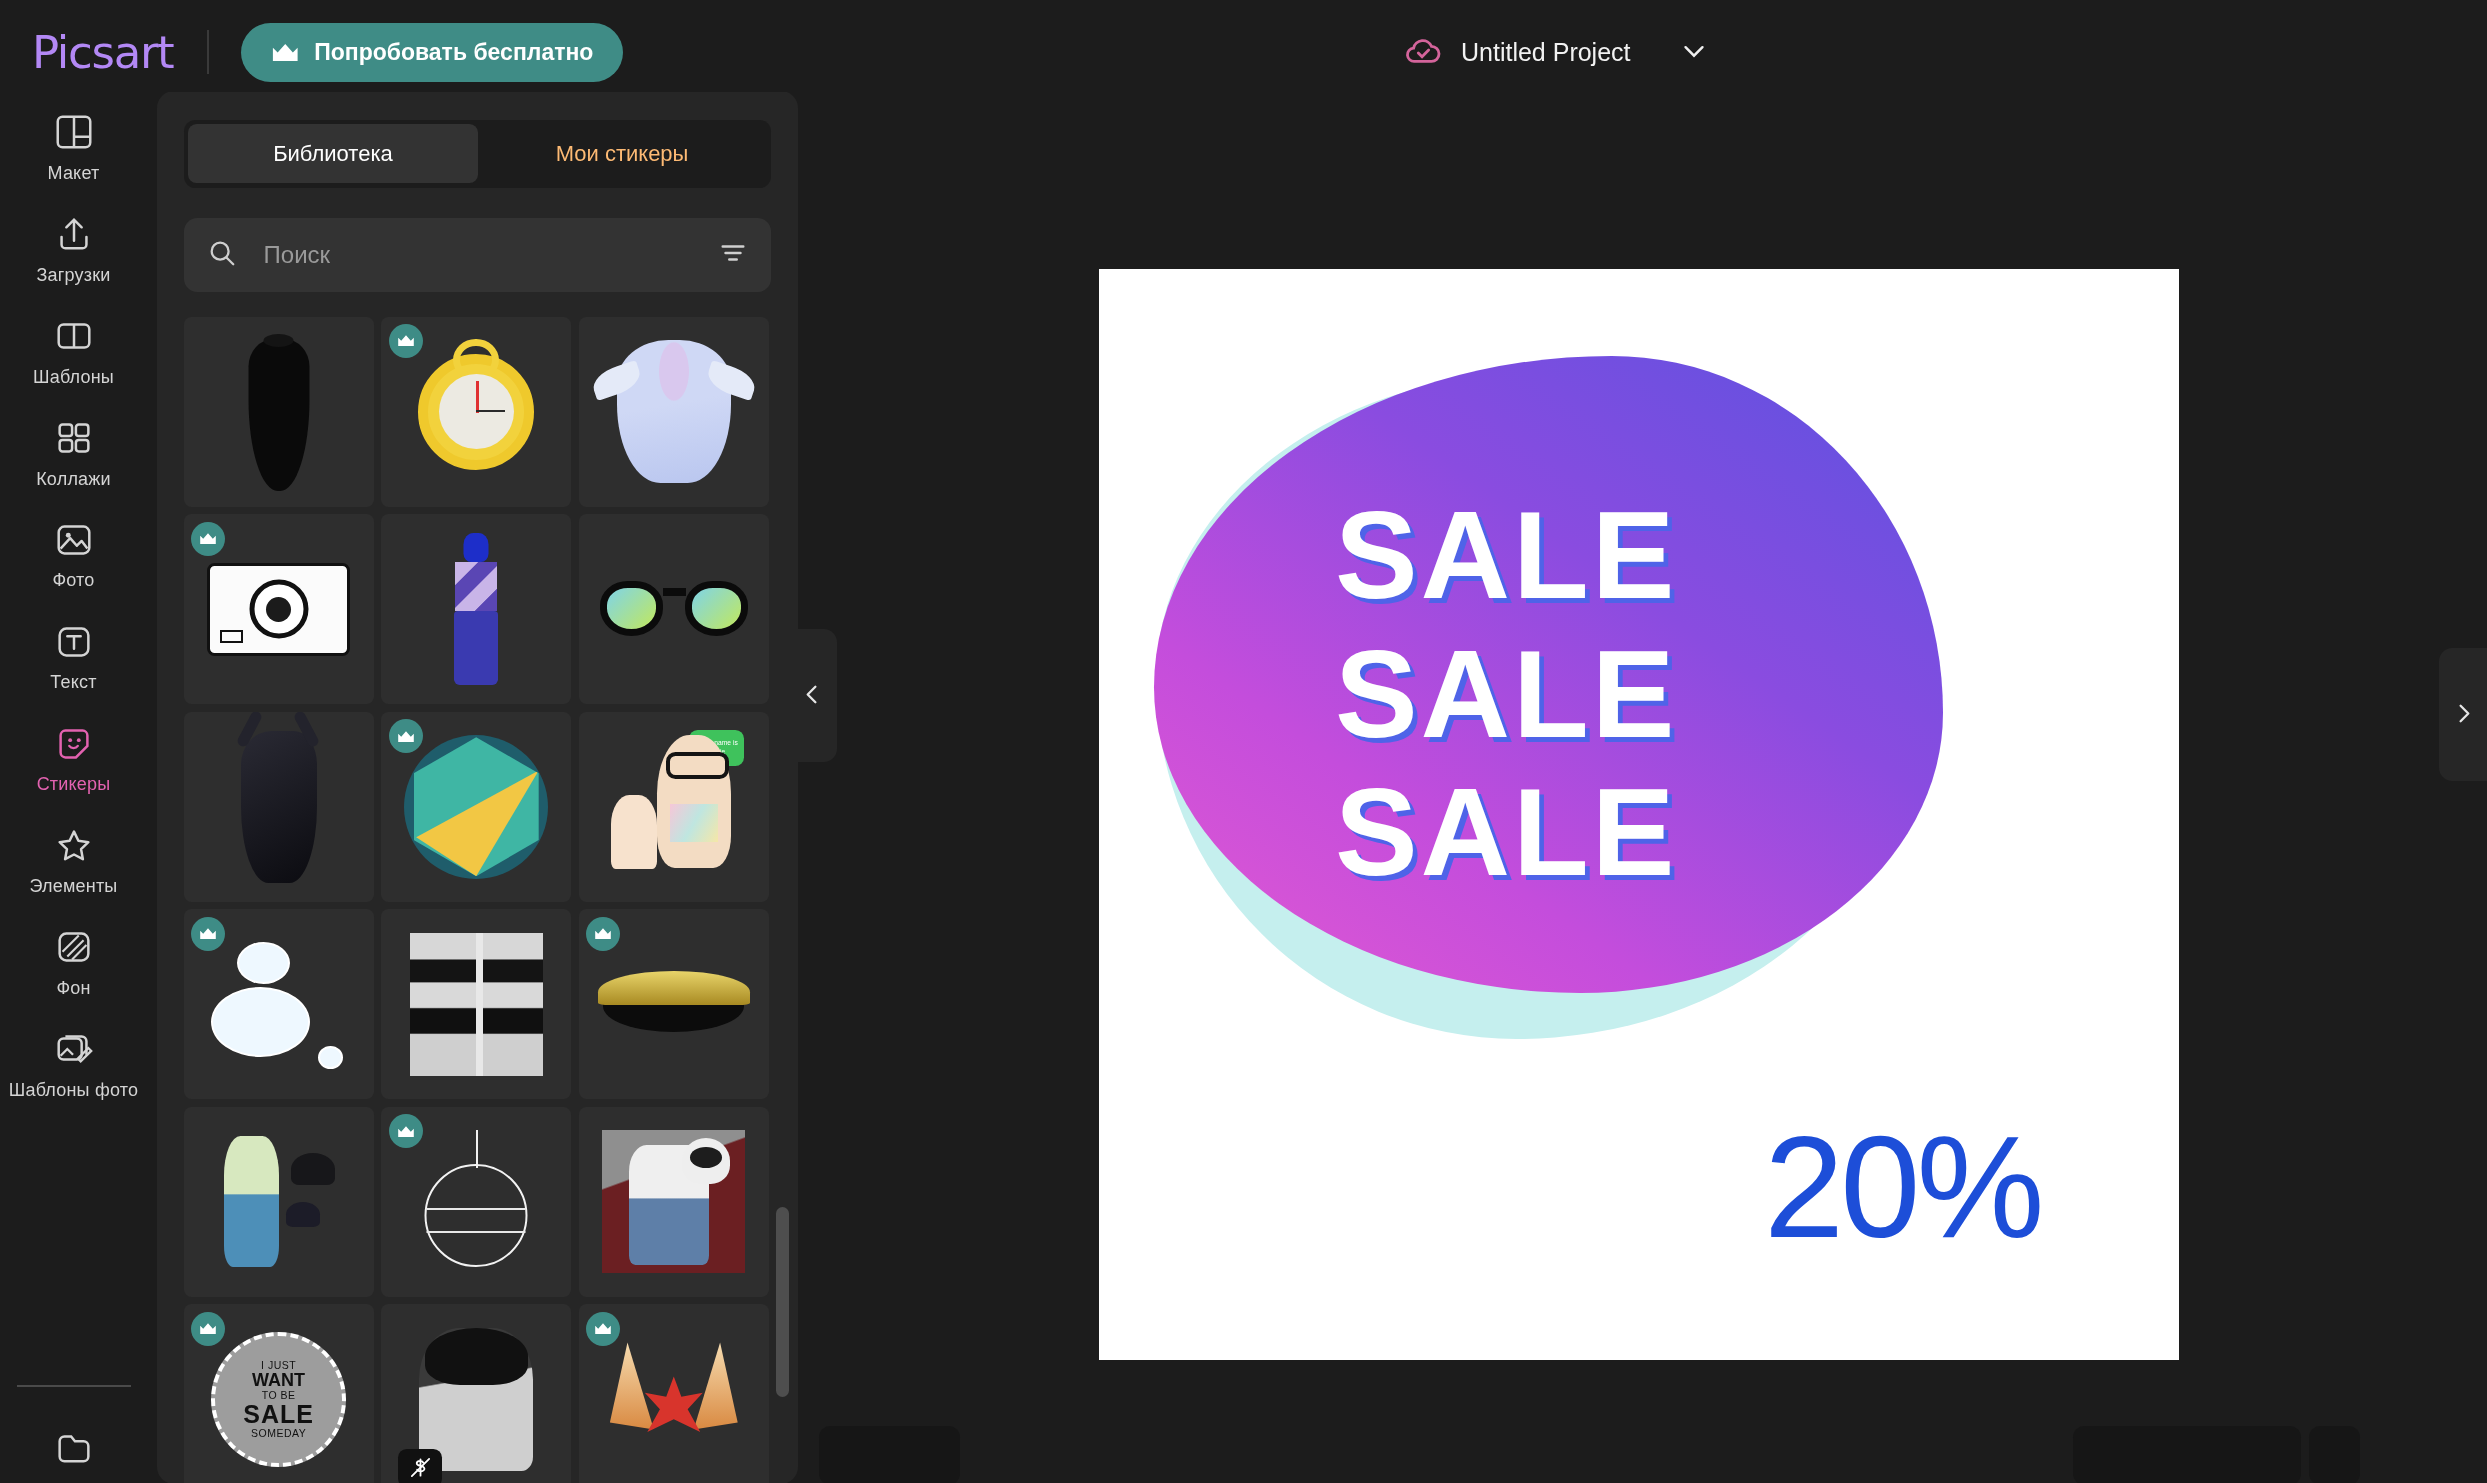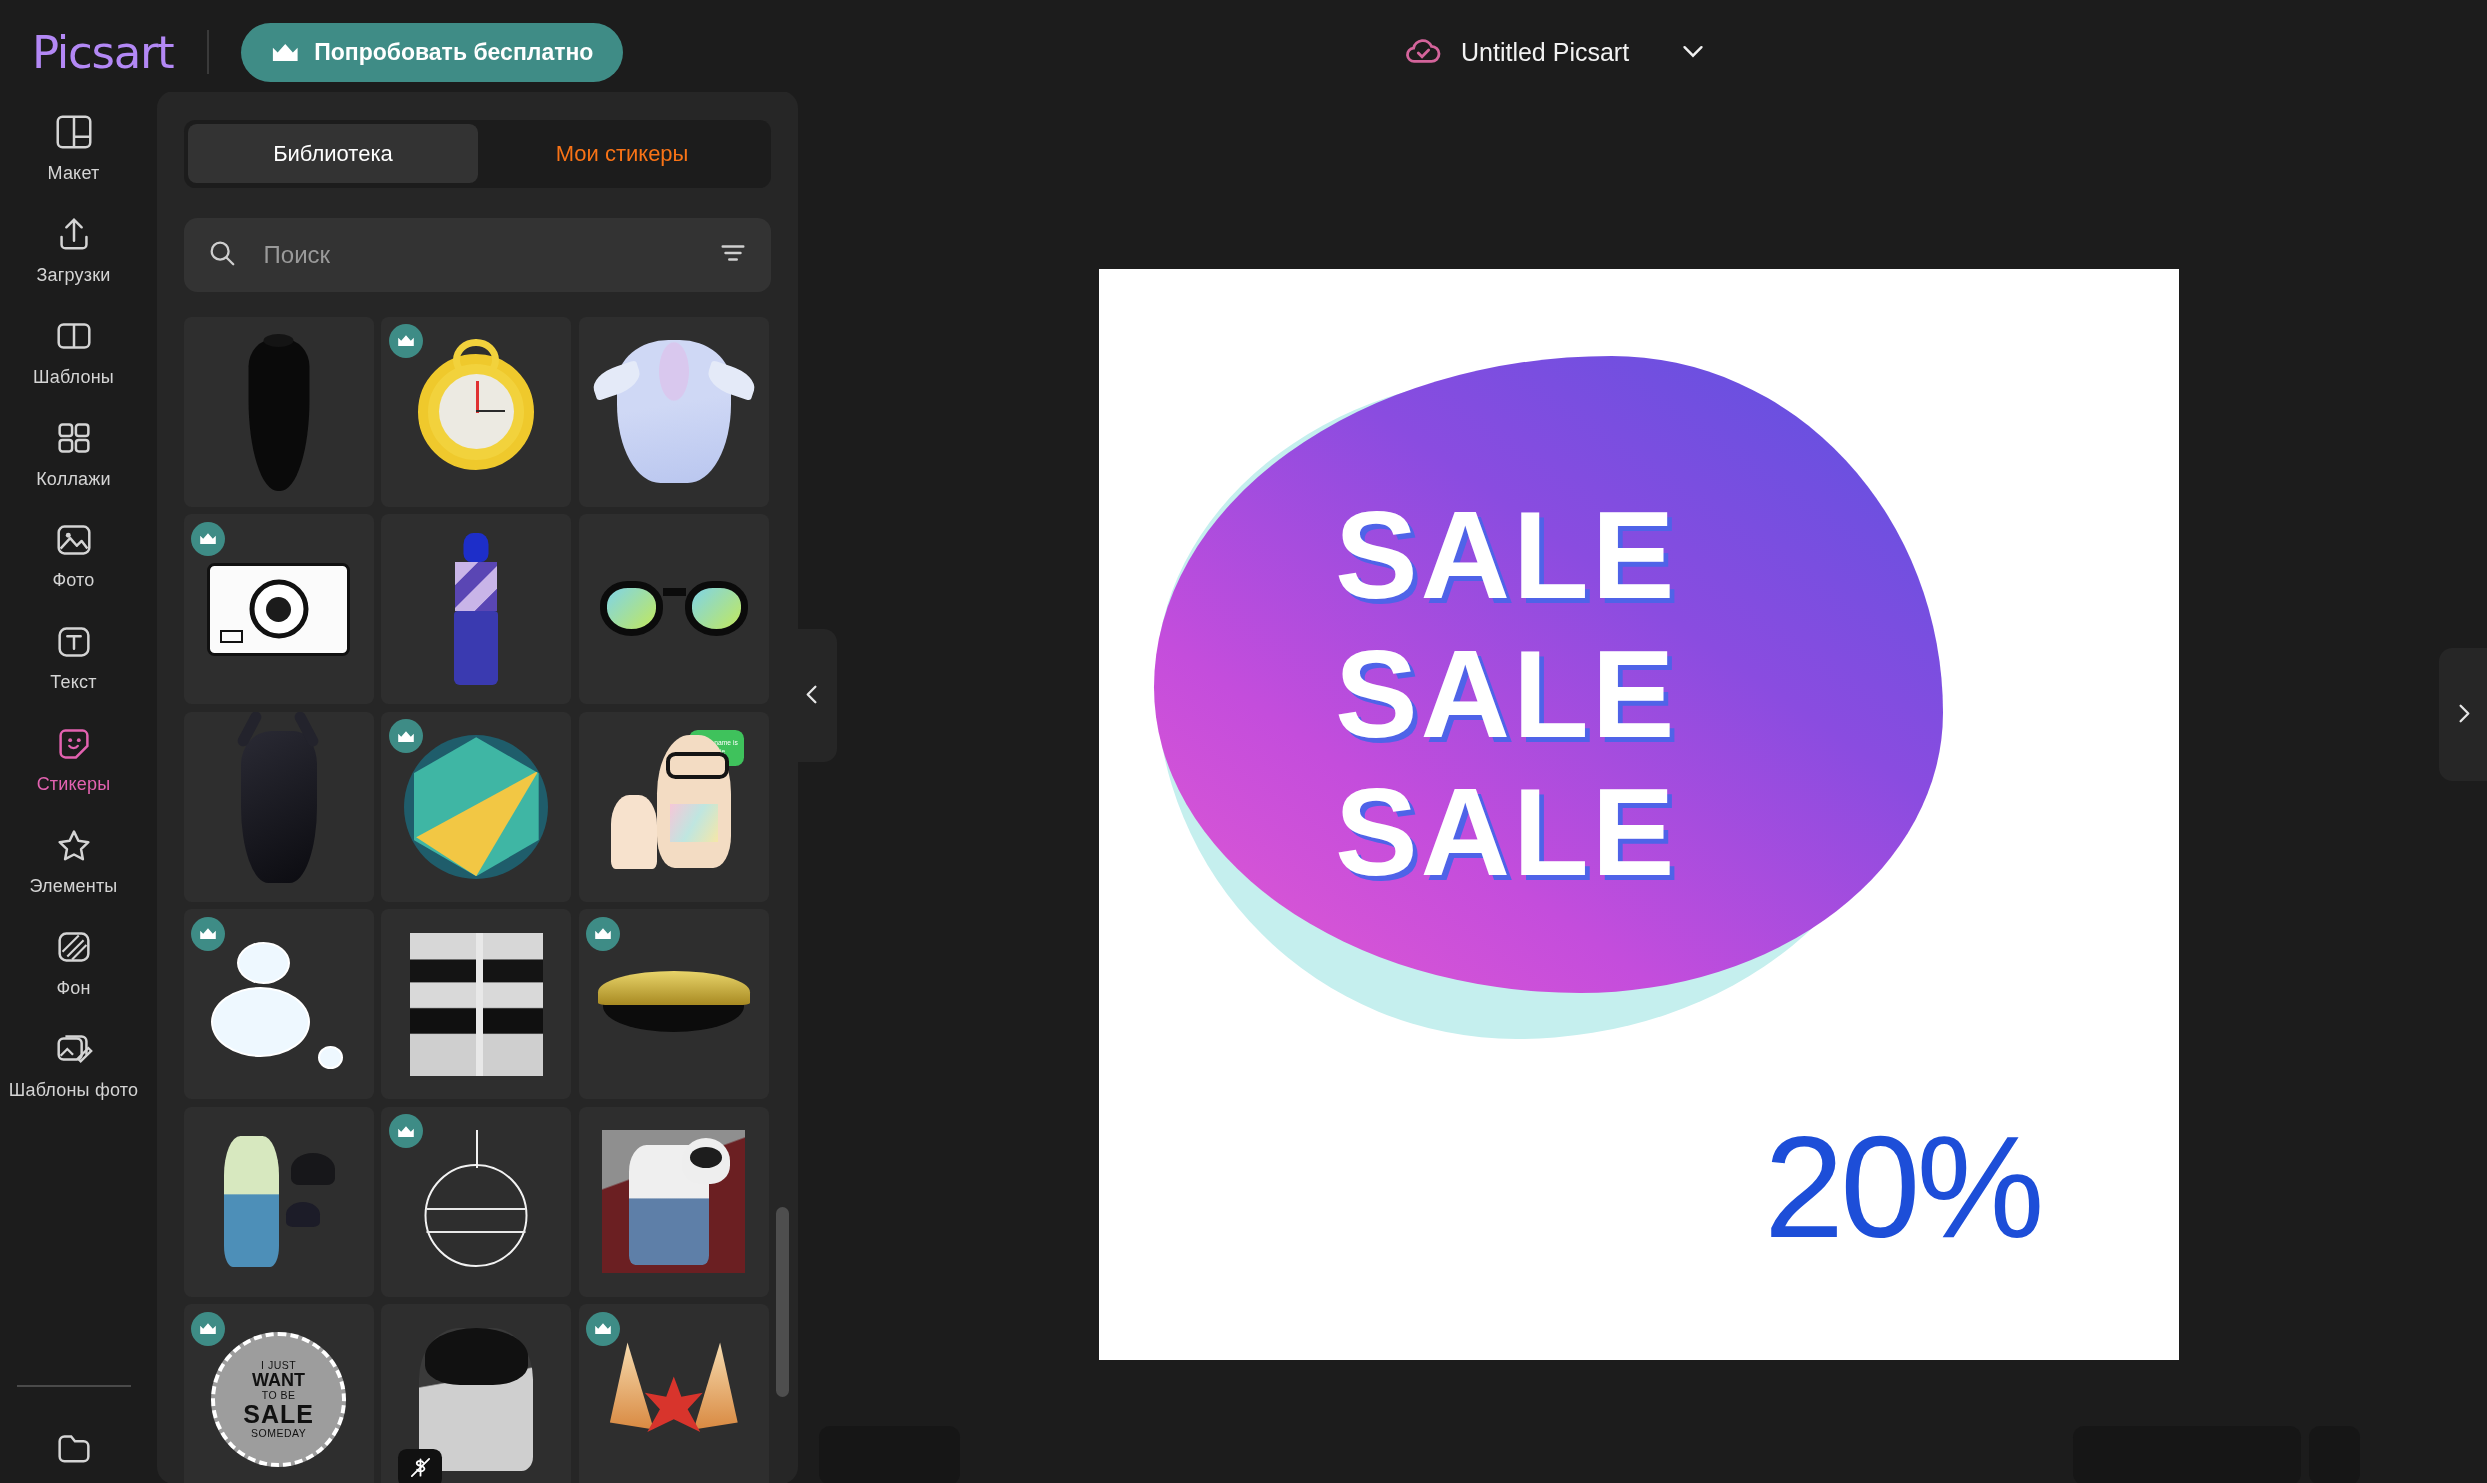--- a/index.html
+++ b/index.html
@@ -58,21 +58,21 @@
   .panel {
     position: absolute; left: 157px; top: 91px; width: 641px; height: 1393px;
     background: #262626; border-radius: 17px; overflow: hidden; z-index: 20;
   }
   .tabs {
     margin: 28.5px 26.6px 0; height: 68px; background: #1c1c1c;
     border-radius: 11.4px; display: flex; padding: 4.8px;
   }
   .tab {
     flex: 1; display: flex; align-items: center; justify-content: center;
-    border-radius: 8.6px; font-size: 22px; color: #f97316; cursor: pointer;
+    border-radius: 8.6px; font-size: 22px; color: #fdba74; cursor: pointer;
   }
   .tab.active { background: #333333; color: #ffffff; }
   .search {
     margin: 30px 26.6px 0; height: 74px; background: #333333; border-radius: 13.3px;
     display: flex; align-items: center; padding: 0 23px; gap: 27px;
   }
   .search-input {
     flex: 1; background: transparent; border: none; outline: none;
     color: #e8e8e8; font-size: 24px; font-family: "Liberation Sans", sans-serif;
   }
@@ -234,21 +234,21 @@
       <span>Попробовать бесплатно</span>
     </button>
 
     <div class="project">
       <span>
         <svg class="cloud-icon" viewBox="0 0 40 34">
             <path d="M11 28h18a8 8 0 0 0 0-16 10 10 0 0 0-19 2 7 7 0 0 0 1 14z" fill="none" stroke="#d4649b" stroke-width="3"></path>
             <path d="M15 19l4 4 7-7" fill="none" stroke="#d4649b" stroke-width="3" stroke-linecap="round"></path>
           </svg>
       </span>
-      <span class="project-title">Untitled Picsart</span>
+      <span class="project-title">Untitled Project</span>
       <span>
         <svg class="chev-down" viewBox="0 0 34 34">
             <path d="M8 13l9 9 9-9" fill="none" stroke="#f0f0f0" stroke-width="2.6" stroke-linecap="round"></path>
           </svg>
       </span>
     </div>
   </div>
 
   <div class="rail">
 

